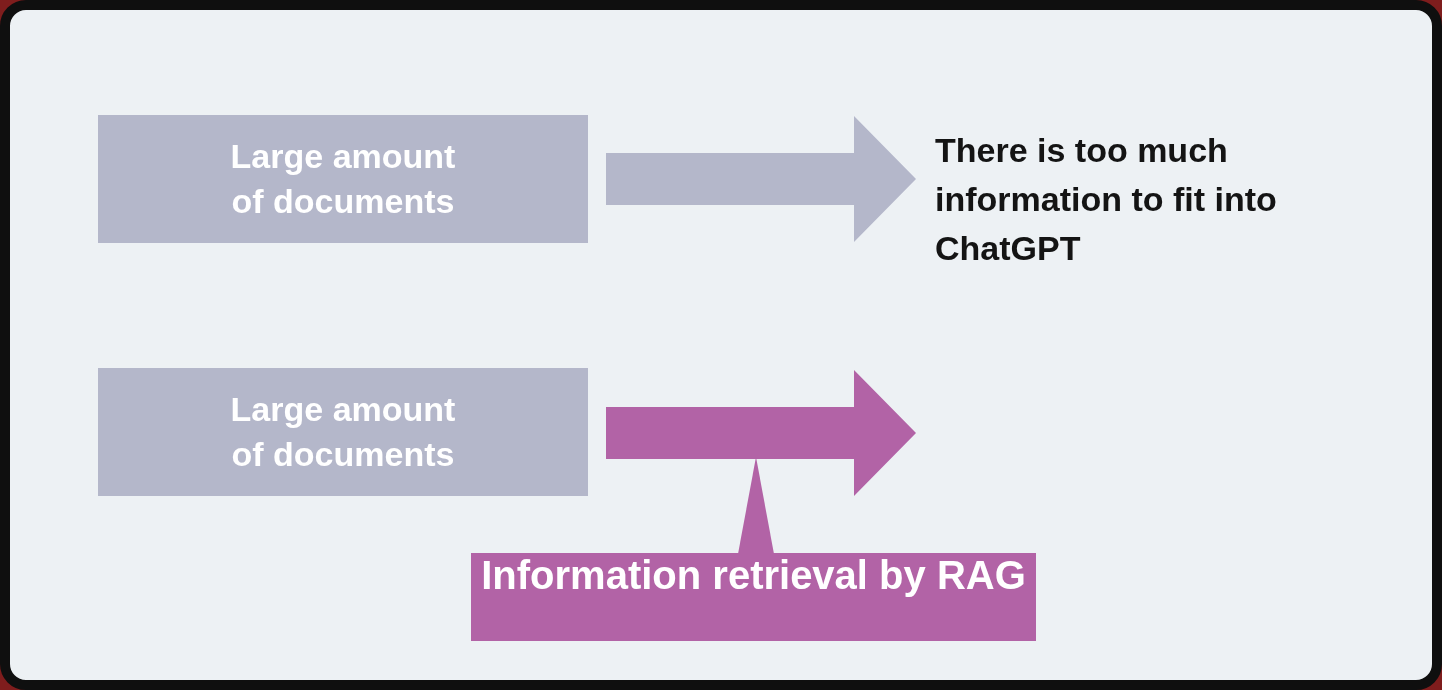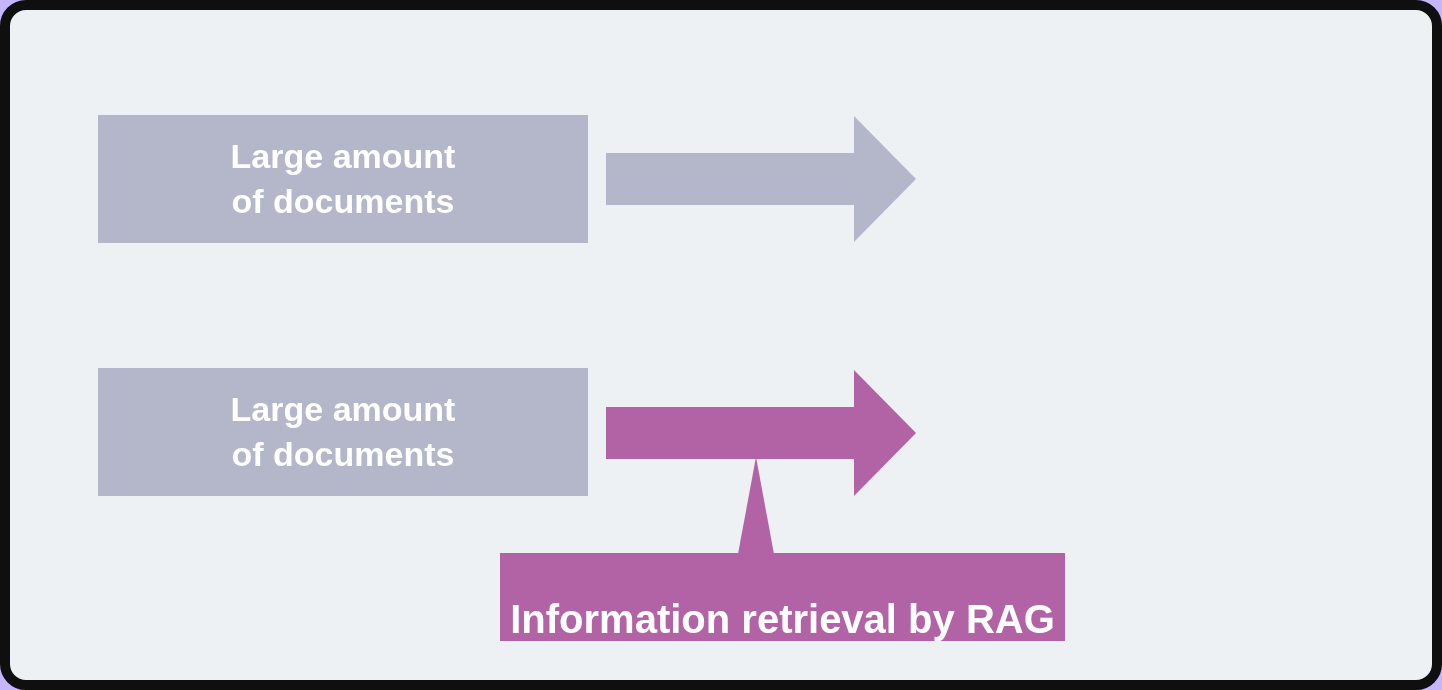--- a/index.html
+++ b/index.html
@@ -5,21 +5,21 @@
   html, body {
     margin: 0;
     padding: 0;
     background: #ffffff;
     font-family: "Liberation Sans", "DejaVu Sans", sans-serif;
   }
   .canvas {
     position: relative;
     width: 1442px;
     height: 690px;
-    background: #c4b5fd;
+    background: #7f1d1d;
   }
   .panel {
     position: absolute;
     left: 0; top: 0;
     width: 1442px;
     height: 690px;
     box-sizing: border-box;
     border: 10px solid #0f0f0f;
     border-radius: 26px;
     background: #edf1f4;
@@ -73,24 +73,23 @@
     height: 97px;
     display: block;
   }
   .callout-box {
     position: absolute;
     left: 461px;
     top: 543px;
     width: 565px;
     height: 88px;
     display: flex;
-    align-items: flex-end;
+    align-items: flex-start;
     justify-content: center;
     text-align: center;
-    margin-left: 29px;
   }
   .callout-box .label {
     color: #ffffff;
     font-size: 40px;
     font-weight: bold;
     line-height: 44px;
     white-space: nowrap;
   }
 </style>
 </head>
@@ -101,20 +100,23 @@
 
     <div class="doc-box box-row1" style="background: rgb(180, 183, 202);">
       <span class="label">Large amount
 of documents</span>
     </div>
 
     <svg class="arrow-svg arrow-row1" viewBox="0 0 312 126" xmlns="http://www.w3.org/2000/svg">
       <polygon points="0,37 248,37 248,0 310,63 248,126 248,89 0,89" fill="#b4b7ca"></polygon>
     </svg>
 
+    <div class="result-text text-row1">There is too much
+information to fit into
+ChatGPT</div>
 
     <div class="doc-box box-row2" style="background: rgb(180, 183, 202);">
       <span class="label">Large amount
 of documents</span>
     </div>
 
     <svg class="arrow-svg arrow-row2" viewBox="0 0 312 126" xmlns="http://www.w3.org/2000/svg">
       <polygon points="0,37 248,37 248,0 310,63 248,126 248,89 0,89" fill="#b263a6"></polygon>
     </svg>
 

